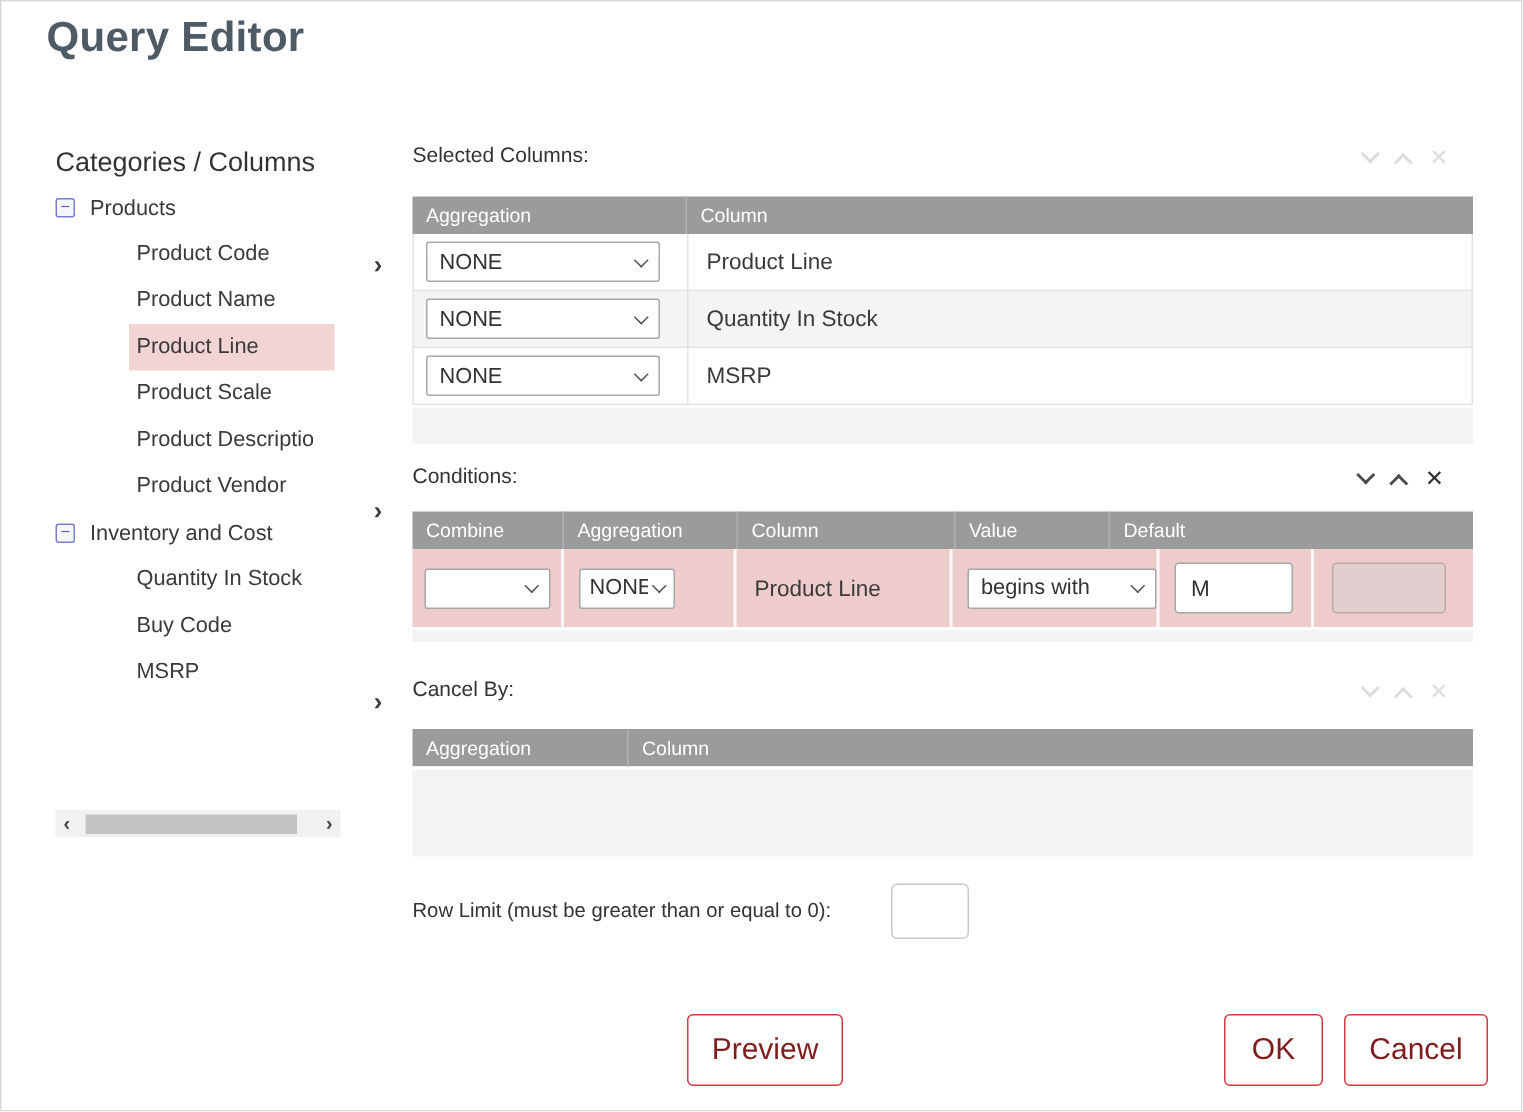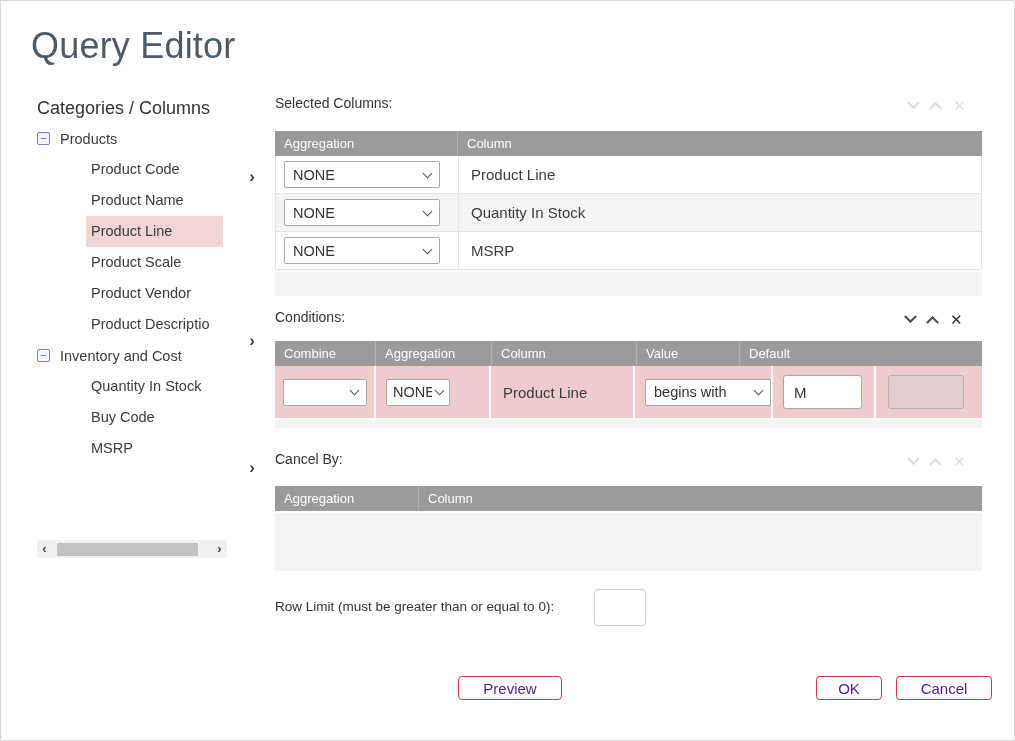--- a/index.html
+++ b/index.html
@@ -1,20 +1,20 @@
 <!DOCTYPE html>
 <html><head>
 <meta charset="utf-8">
 <style>
   * { box-sizing: border-box; margin: 0; padding: 0; }
   html,body { background:#fff; }
   body { font-family: "Liberation Sans", "DejaVu Sans", sans-serif; }
   #app { position:relative; width:1015px; height:741px; background:#fff; border:1px solid #d9d9d9; overflow:hidden; }
 
-  .page-title { position:absolute; left:30px; top:24px; font-size:36px; font-weight:400; color:#4e5a66; letter-spacing:.2px; }
+  .page-title { position:absolute; left:30px; top:8px; font-size:28px; font-weight:700; color:#4e5a66; letter-spacing:.2px; }
 
   
   .tree { position:absolute; left:36px; top:96px; width:200px; }
   .tree-header { font-size:18px; color:#333; height:26px; line-height:22px; }
   .tgroup { display:flex; align-items:center; gap:10px; height:31px; font-size:14.5px; color:#3a3a3a; cursor:default; }
   .minus-box { width:13px; height:13px; border:1px solid #7b7bd0; border-radius:2px; background:#f5f5fc; color:#5a5ac8; font-size:11px; line-height:10px; text-align:center; flex:0 0 auto; }
   .titem { margin-left:49px; height:31px; line-height:31px; padding-left:5px; width:137px; font-size:14.5px; color:#3a3a3a; white-space:nowrap; overflow:hidden; cursor:default; }
   .titem.selected { background:#f3d4d5; }
 
   .hscroll { position:absolute; left:36px; top:539px; width:190px; height:18px; background:#f1f1f1; display:flex; align-items:center; }
@@ -60,42 +60,42 @@
   .tinput { height:34px; border:1px solid #a8a8a8; border-radius:3px; background:#fff; font-size:15px; color:#333; padding:0 10px; font-family:"Liberation Sans",sans-serif; }
   .tinput.dim { background:#e3cdce; border-color:#bcabac; }
 
   .ob-body { height:60px; background:#f3f3f3; border-top:2px solid #fff; }
 
   
   .rowlimit-label { position:absolute; left:274px; top:598px; font-size:13.5px; color:#333; }
   .rowlimit-input { position:absolute; left:593px; top:588px; width:52px; height:37px; border:1px solid #c9c9c9; border-radius:4px; background:#fff; font-size:15px; padding:0 8px; }
 
   
-  .btn { position:absolute; height:24px; background:#fff; border:1px solid #d23b43; border-radius:4px; color:#4c1d95; font-size:15px; font-family:"Liberation Sans",sans-serif; cursor:pointer; }
+  .btn { position:absolute; height:48px; background:#fff; border:1px solid #d23b43; border-radius:4px; color:#7f1d1d; font-size:20px; font-family:"Liberation Sans",sans-serif; cursor:pointer; }
 </style>
 </head>
 <body>
 
 <div id="app">
 
   <div class="page-title">Query Editor</div>
 
   <div class="tree">
     <div class="tree-header">Categories / Columns</div>
 
     <div class="tgroup">
       <span class="minus-box">−</span>
       <span>Products</span>
     </div>
     <div class="titem">Product Code</div>
     <div class="titem">Product Name</div>
     <div class="titem selected">Product Line</div>
     <div class="titem">Product Scale</div>
+    <div class="titem">Product Descriptio</div>
     <div class="titem">Product Vendor</div>
-    <div class="titem">Product Descriptio</div>
 
     <div class="tgroup">
       <span class="minus-box">−</span>
       <span>Inventory and Cost</span>
     </div>
     <div class="titem">Quantity In Stock</div>
     <div class="titem">Buy Code</div>
     <div class="titem">MSRP</div>
   </div>
 

